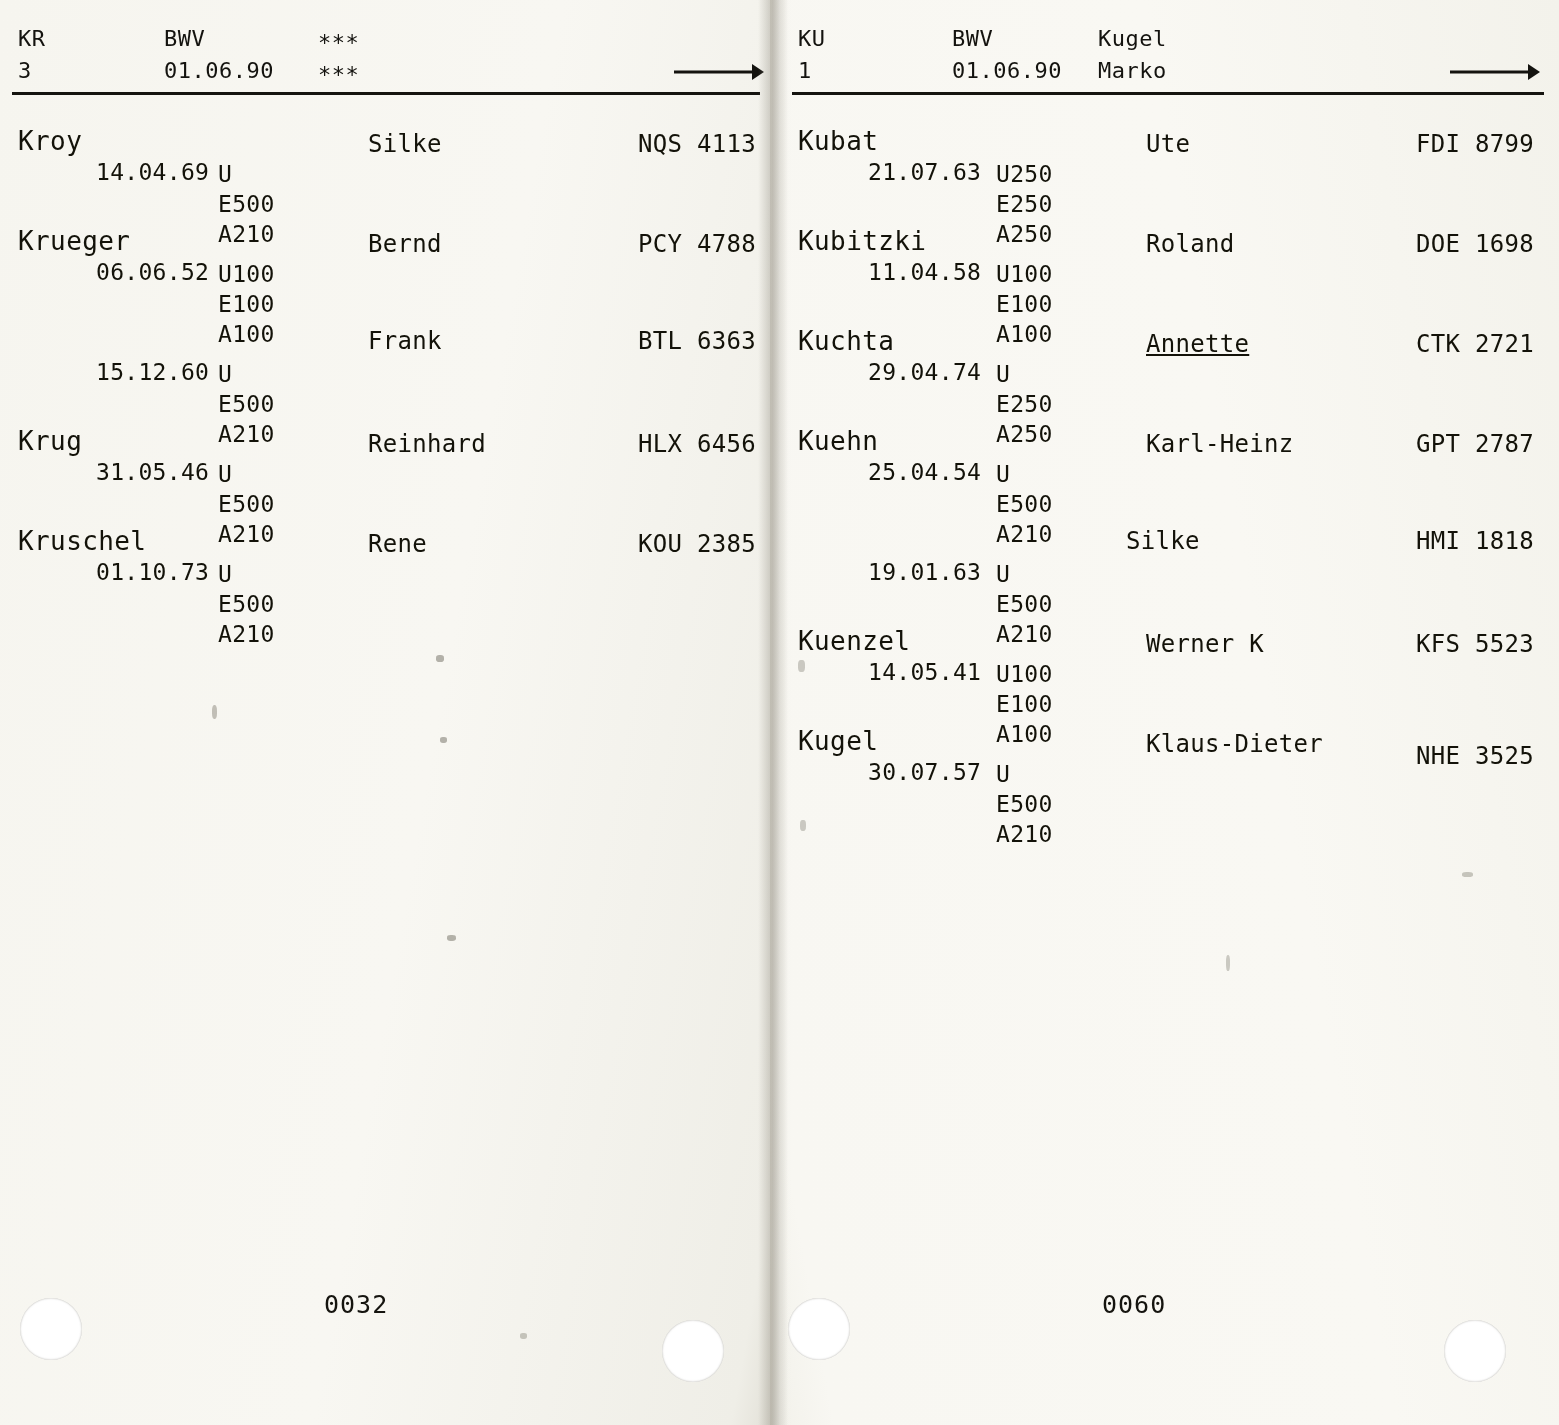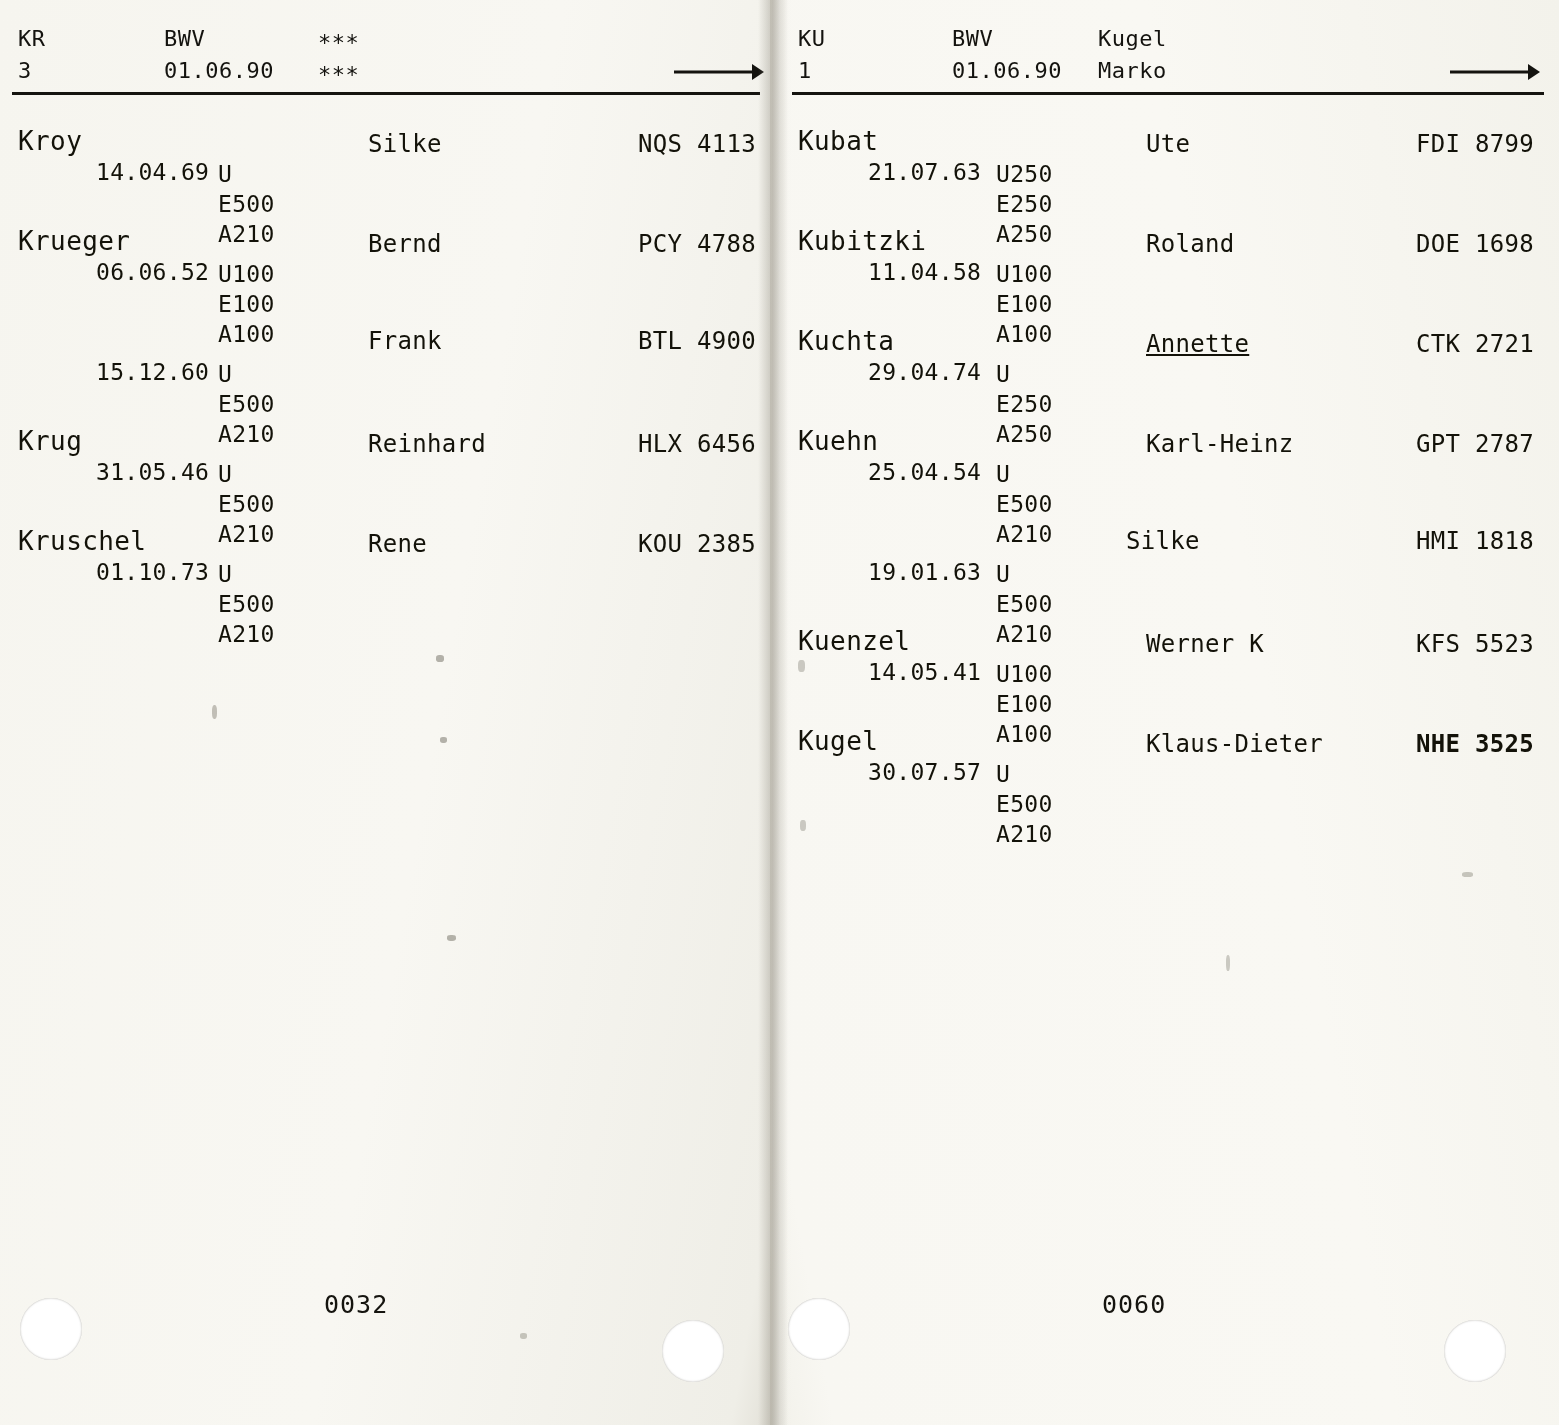--- a/index.html
+++ b/index.html
@@ -195,21 +195,21 @@
           <span class="ref" style="left:638px; top:4px;">PCY 4788</span>
         </div>
 
         <div class="entry">
           <span class="surname" style="left:18px; top:0px;"></span>
           <span class="dob" style="left:96px; top:33px;">15.12.60</span>
           <span class="codes" style="left:218px; top:33px;">U</span>
           <span class="codes" style="left:218px; top:63px;">E500</span>
           <span class="codes" style="left:218px; top:93px;">A210</span>
           <span class="given" style="left:368px; top:1px;">Frank</span>
-          <span class="ref" style="left:638px; top:1px;">BTL 4900</span>
+          <span class="ref" style="left:638px; top:1px;">BTL 6363</span>
         </div>
 
         <div class="entry">
           <span class="surname" style="left:18px; top:0px;">Krug</span>
           <span class="dob" style="left:96px; top:33px;">31.05.46</span>
           <span class="codes" style="left:218px; top:33px;">U</span>
           <span class="codes" style="left:218px; top:63px;">E500</span>
           <span class="codes" style="left:218px; top:93px;">A210</span>
           <span class="given" style="left:368px; top:4px;">Reinhard</span>
           <span class="ref" style="left:638px; top:4px;">HLX 6456</span>
@@ -327,21 +327,21 @@
           <span class="ref" style="left:644px; top:4px;">KFS 5523</span>
         </div>
 
         <div class="entry">
           <span class="surname" style="left:26px; top:0px;">Kugel</span>
           <span class="dob" style="left:96px; top:33px;">30.07.57</span>
           <span class="codes" style="left:224px; top:33px;">U</span>
           <span class="codes" style="left:224px; top:63px;">E500</span>
           <span class="codes" style="left:224px; top:93px;">A210</span>
           <span class="given" style="left:374px; top:4px;">Klaus-Dieter</span>
-          <span class="ref" style="left:644px; top:4px;font-weight:bold;">NHE 3525</span>
+          <span class="ref" style="left:644px; top:16px;">NHE 3525</span>
         </div>
 
       </div>
 
       <div class="folio" style="left:330px; top:1290px;">0060</div>
 
       <div class="speck" style="left:26px; top:660px; width:7px; height:12px; opacity:0.5;"></div>
       <div class="speck" style="left:28px; top:820px; width:6px; height:11px; opacity:0.5;"></div>
       <div class="speck" style="left:454px; top:955px; width:4px; height:16px; opacity:0.5;"></div>
       <div class="speck" style="left:690px; top:872px; width:11px; height:5px; opacity:0.55;"></div>

